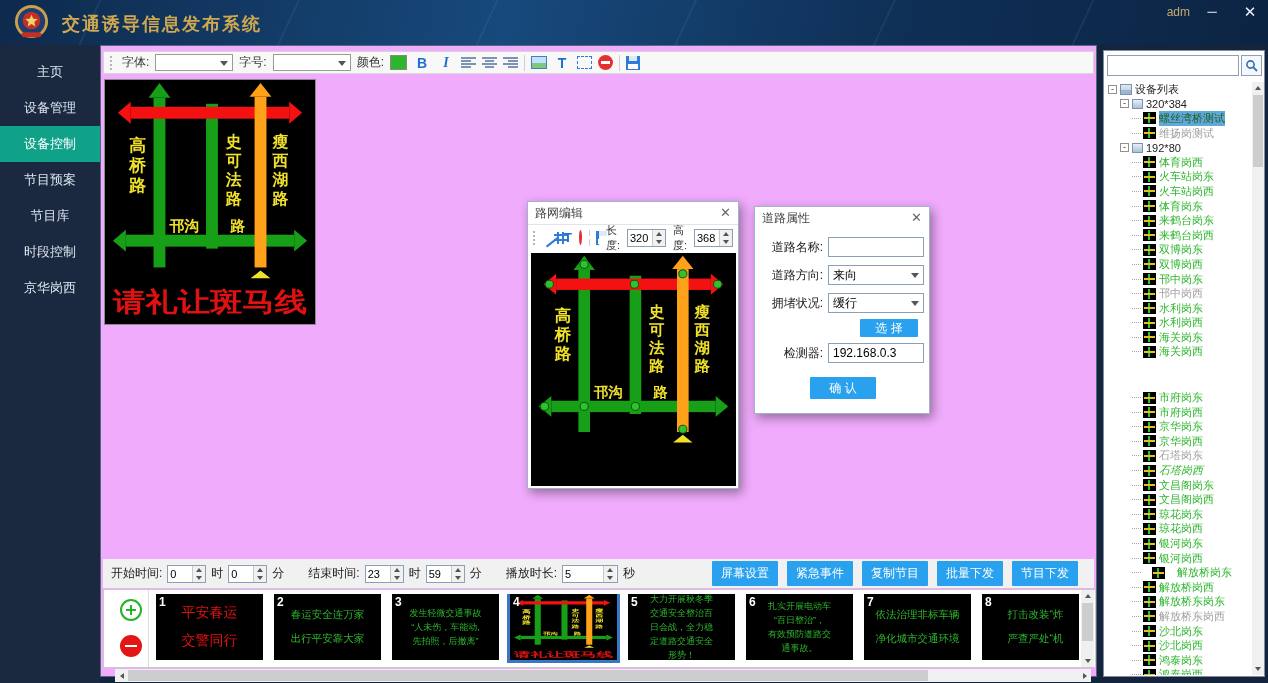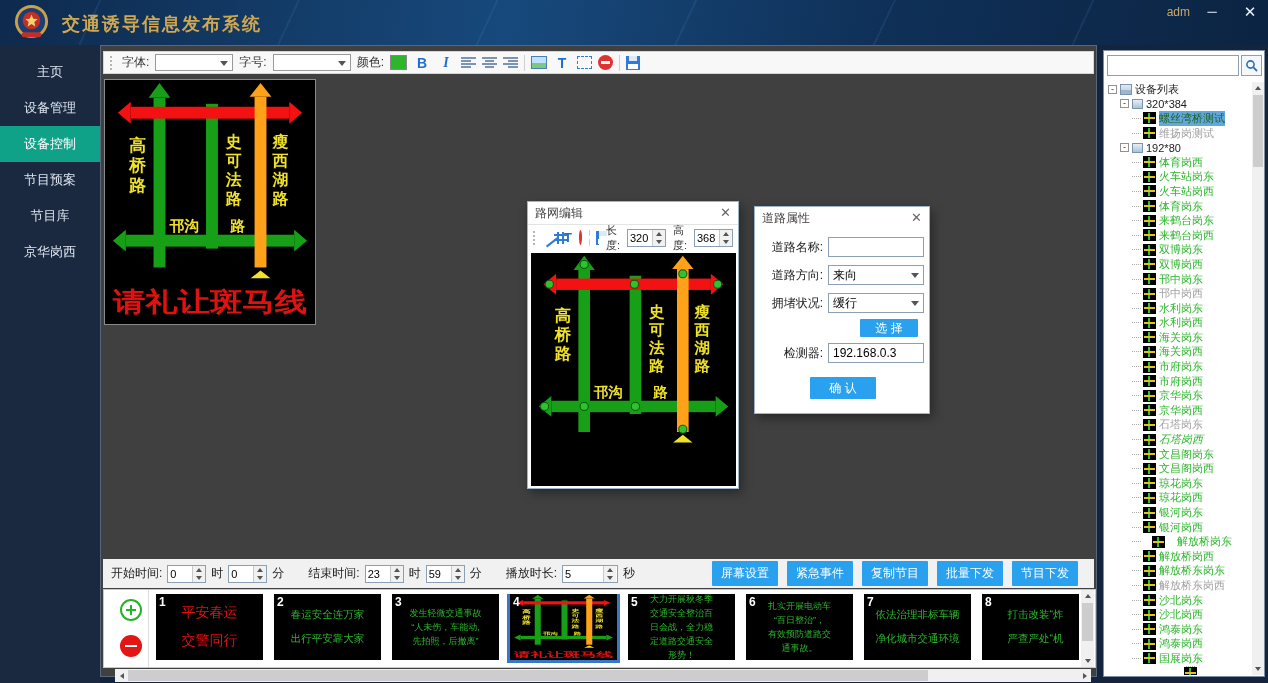--- a/index.html
+++ b/index.html
@@ -17,21 +17,21 @@
   .win-min { position:absolute; right:46px; top:2px; width:20px; height:20px; color:#eef3f8; font-size:13px; text-align:center; line-height:20px; z-index:2; cursor:default; }
   .win-close { position:absolute; right:8px; top:2px; width:20px; height:20px; color:#eef3f8; font-size:15px; text-align:center; line-height:20px; z-index:2; cursor:default; }
 
   
   .sidebar { position:absolute; left:0; top:45px; width:100px; height:638px; background:#1a2940; }
   .side-item { height:36px; line-height:36px; text-align:center; color:#dde4ef; font-size:13px; cursor:pointer; }
   .side-item:first-child { margin-top:9px; }
   .side-item.active { background:#10a189; color:#fff; }
 
   
-  .main { position:absolute; left:100px; top:45px; width:997px; height:632px; background:#404040; border:1px solid #57687d; }
+  .main { position:absolute; left:100px; top:45px; width:997px; height:632px; background:#f0abfc; border:1px solid #57687d; }
 
   .tb { position:absolute; left:2px; top:5px; right:2px; height:23px; background:#f8f8f8; border:1px solid #d6d6d6;
         display:flex; align-items:center; gap:6px; padding:0 6px; font-size:12px; color:#333; }
   .grip { width:4px; height:14px; border-left:2px dotted #b5b5b5; margin-right:2px; }
   .combo { width:78px; height:17px; background:#fff; border:1px solid #9a9a9a; position:relative; }
   .combo .arr { position:absolute; right:4px; top:6px; }
   .tri-d { width:0; height:0; border-left:4px solid transparent; border-right:4px solid transparent; border-top:5px solid #555; }
   .tri-u { width:0; height:0; border-left:3px solid transparent; border-right:3px solid transparent; border-bottom:4px solid #555; }
   .tri-dn { width:0; height:0; border-left:3px solid transparent; border-right:3px solid transparent; border-top:4px solid #555; }
   .swatch { width:17px; height:15px; border:1px solid #888; }
@@ -145,20 +145,21 @@
     <div class="win-min">─</div>
     <div class="win-close">✕</div>
   </div>
 
   <div class="sidebar" id="sidebar">
       <div class="side-item">主页</div>
       <div class="side-item">设备管理</div>
       <div class="side-item active">设备控制</div>
       <div class="side-item">节目预案</div>
       <div class="side-item">节目库</div>
+      <div class="side-item">时段控制</div>
       <div class="side-item">京华岗西</div>
     </div>
 
   <div class="main">
 
     <div class="tb">
       <span class="grip"></span>
       <span>字体:</span>
       <span class="combo">
           <span class="arr tri-d"></span>
@@ -621,21 +622,21 @@
         <div class="trow" style="padding-left: 26px;">
           <span class="tln"></span>
           <span class="dev-ico"></span>
           <span class="t-on">海关岗东</span>
         </div>
         <div class="trow" style="padding-left: 26px;">
           <span class="tln"></span>
           <span class="dev-ico"></span>
           <span class="t-on">海关岗西</span>
         </div>
-        <div class="trow" style="padding-left: 26px;">
+        <div class="trow" style="padding-left: 26px; margin-top: 31px;">
           <span class="tln"></span>
           <span class="dev-ico"></span>
           <span class="t-on">市府岗东</span>
         </div>
         <div class="trow" style="padding-left: 26px;">
           <span class="tln"></span>
           <span class="dev-ico"></span>
           <span class="t-on">市府岗西</span>
         </div>
         <div class="trow" style="padding-left: 26px;">

